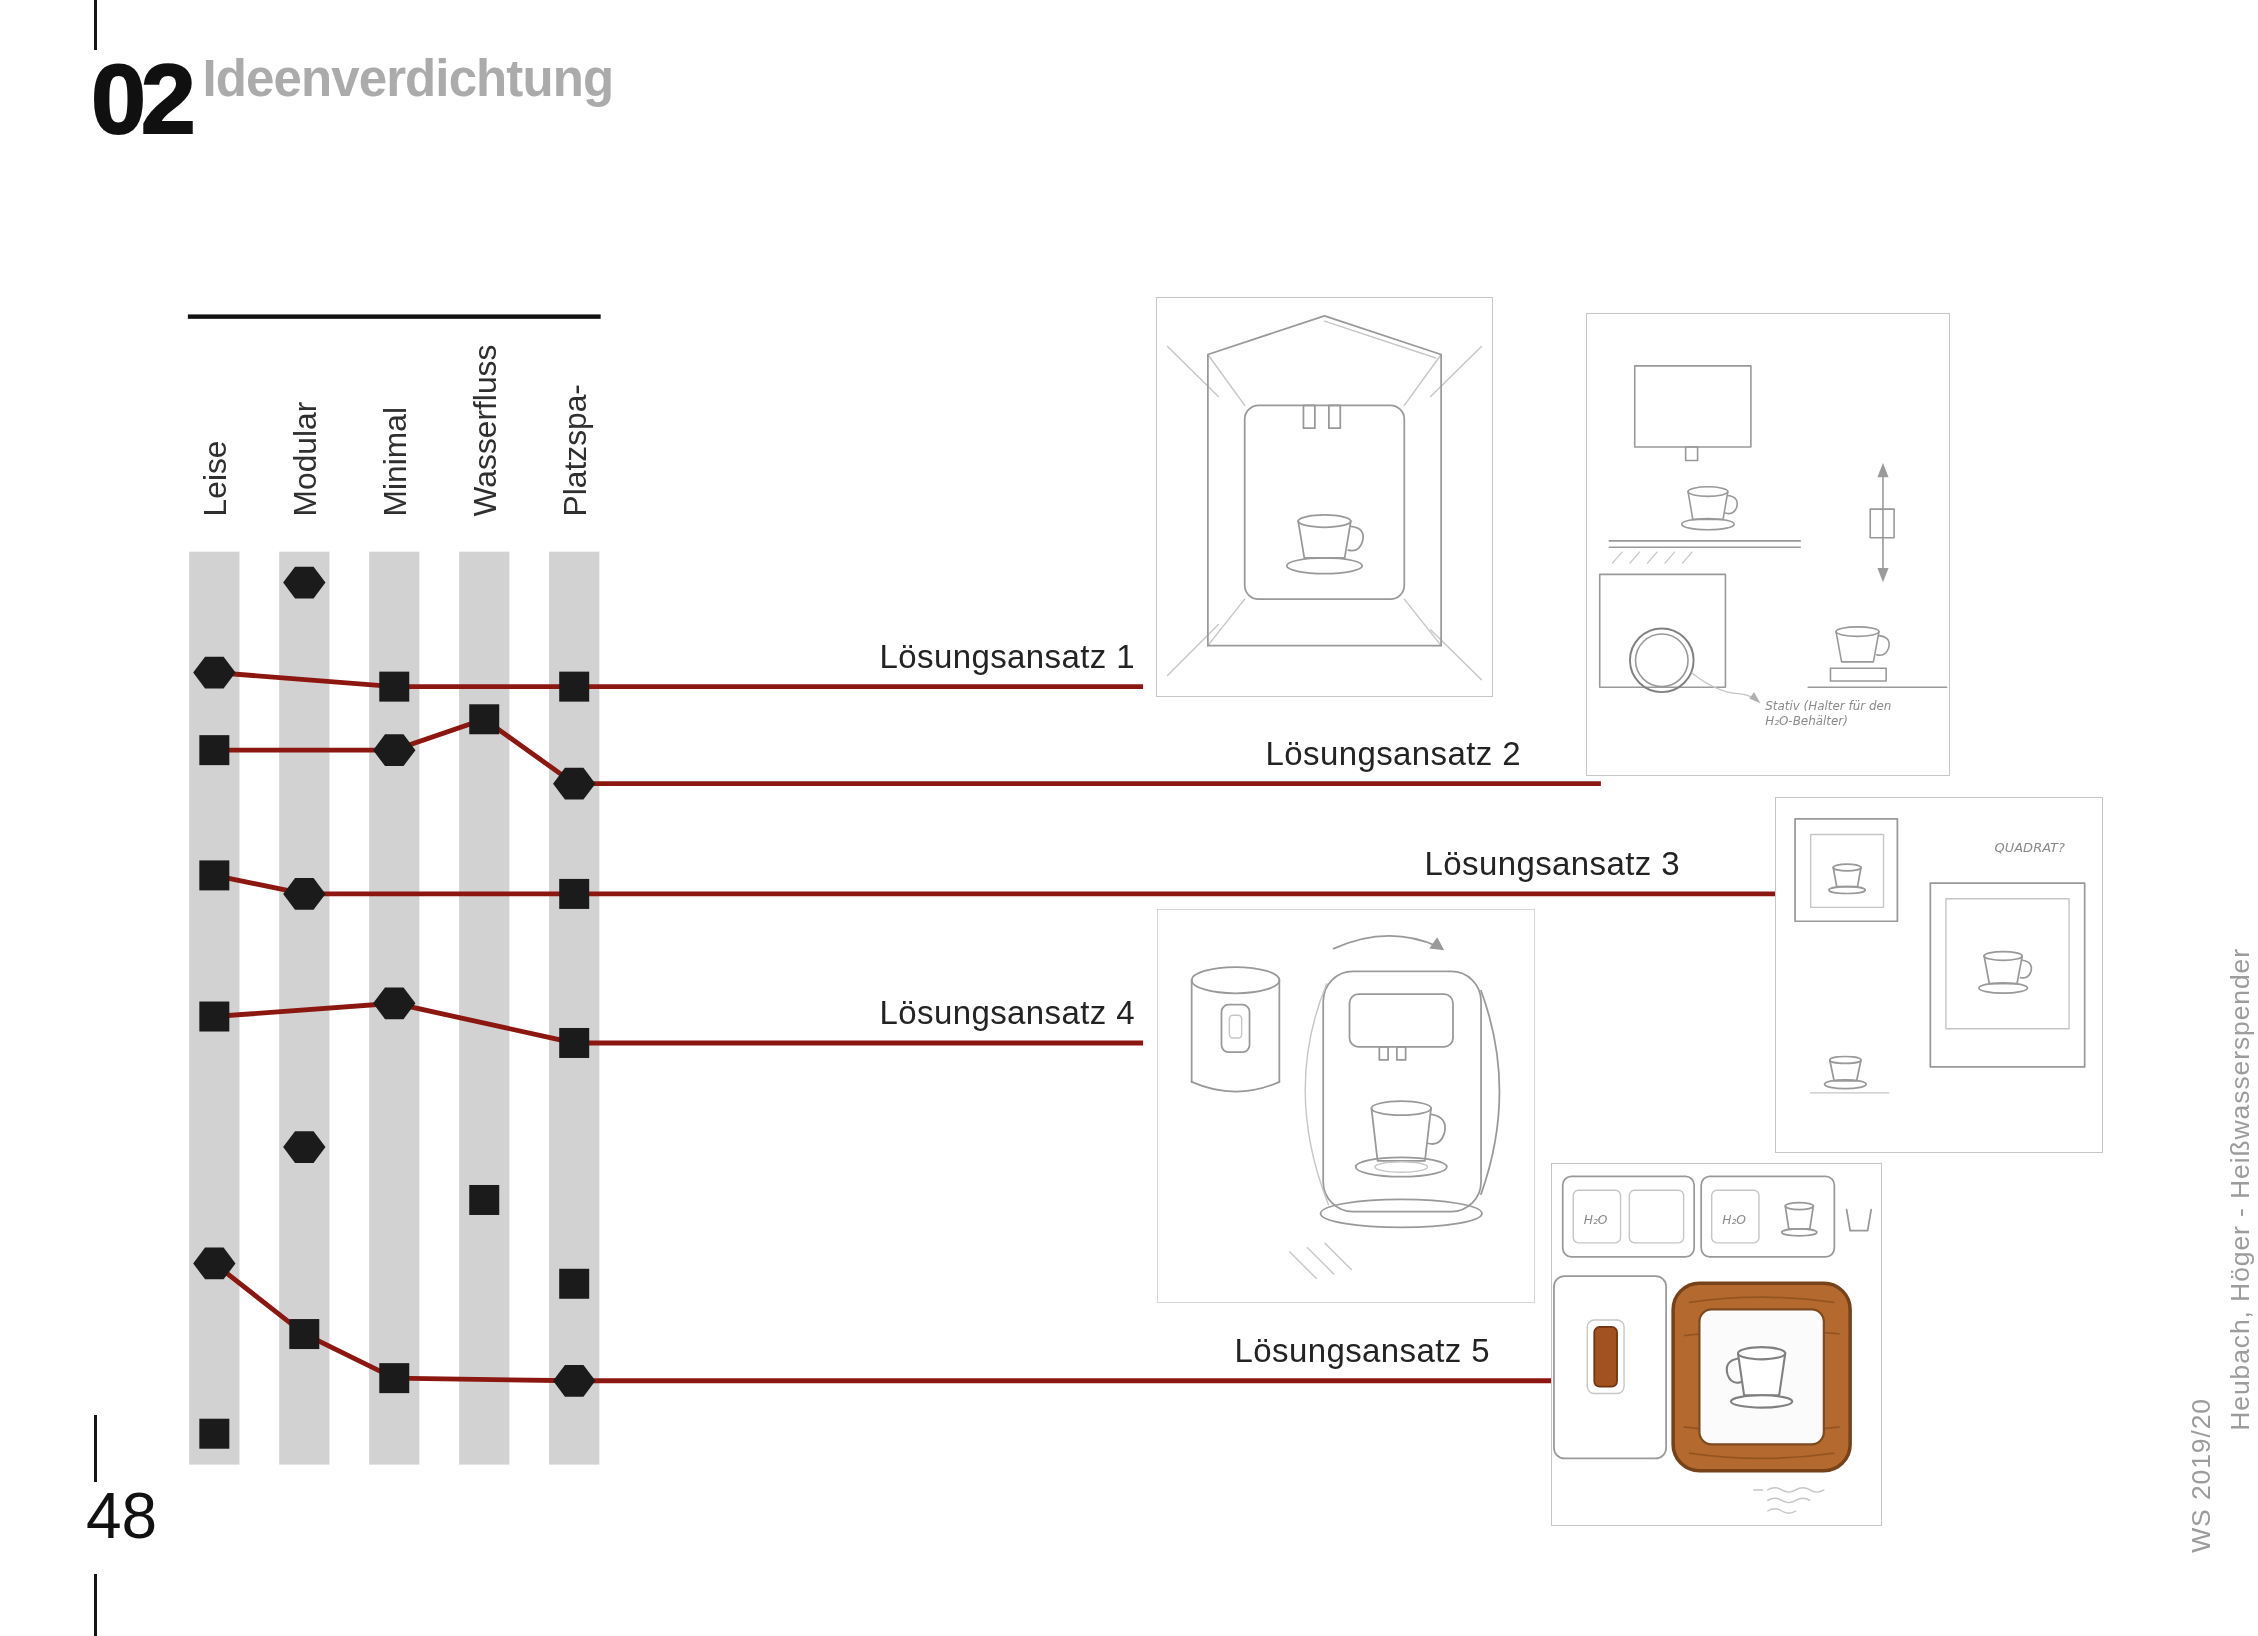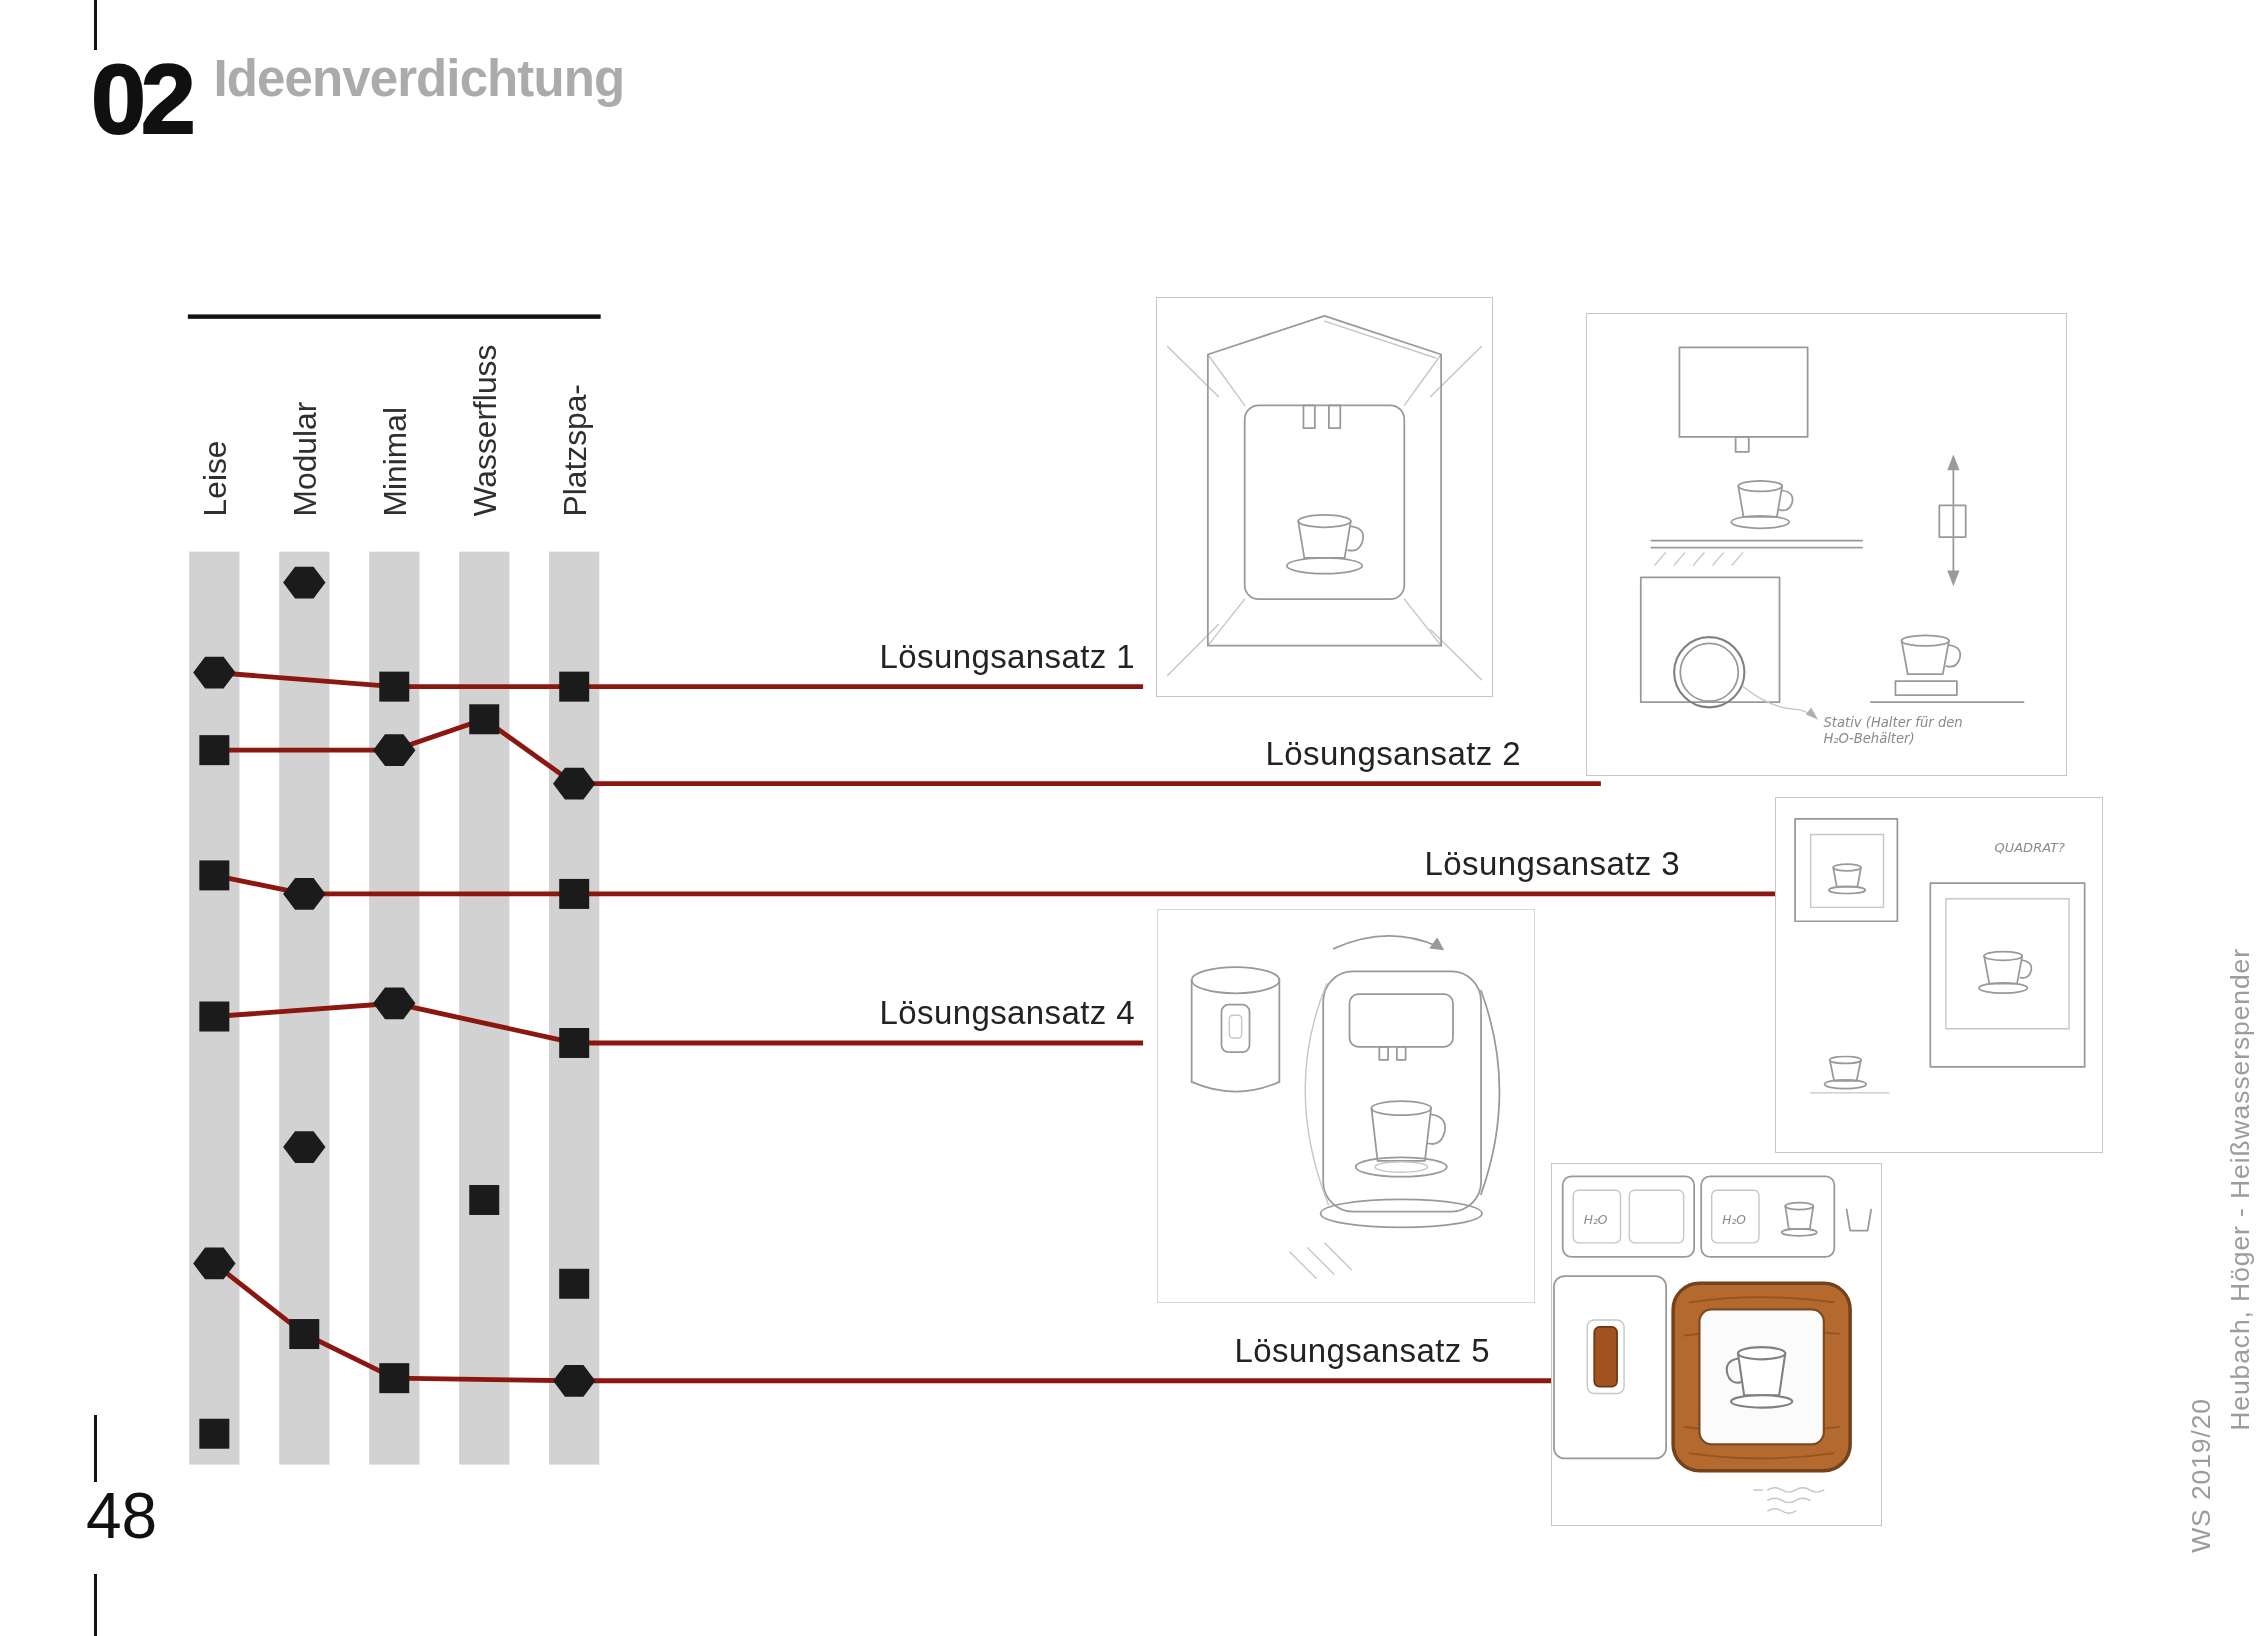--- a/index.html
+++ b/index.html
@@ -9,21 +9,21 @@
   
   .margin-line{position:absolute;left:94px;width:2.6px;background:#151515}
   #mline-top{top:0;height:50px}
   #mline-bottom-a{top:1415px;height:67px}
   #mline-bottom-b{top:1574px;height:63px}
 
   
   .header{position:absolute;left:91px;top:49px;display:flex;align-items:flex-start}
   .chapter{font-size:99px;font-weight:900;letter-spacing:-5.3px;color:#101010;line-height:1;-webkit-text-stroke:1.8px #101010}
   .title{font-size:51px;font-weight:700;color:#161616;margin-left:19.4px;letter-spacing:-0.9px}
-  .subtitle{font-size:51px;font-weight:700;color:#ababab;margin-left:23px;letter-spacing:-0.9px}
+  .subtitle{font-size:51px;font-weight:700;color:#ababab;margin-left:12px;letter-spacing:-0.9px}
 
   
   #chart-svg{position:absolute;left:0;top:0}
 
   
   .solution-label{position:absolute;font-size:33px;line-height:39px;color:#232323;white-space:nowrap;letter-spacing:0.4px}
 
   
   .sketch{position:absolute;background:#fff;border:0.9px solid #c6c6c6;overflow:hidden}
   .sketch svg{width:100%;height:100%;display:block}
@@ -115,21 +115,21 @@
       </g>
       <g class="pl">
         <ellipse cx="191" cy="254" rx="30" ry="7"></ellipse>
         <path d="M161 254 L168 296 L214 296 L221 254"></path>
         <path d="M221 260 q18 2 13 18 q-4 12 -16 9"></path>
         <ellipse cx="191" cy="305" rx="43" ry="9"></ellipse>
       </g>
     </svg>
   </figure>
 
-  <figure class="sketch" style="left:1586px;top:313px;width:481px;height:463px">
+  <figure class="sketch" style="left:1586px;top:313px;width:364px;height:463px">
     <svg viewBox="0 0 455 525">
       <g class="pl">
         <rect x="60" y="38" width="146" height="102"></rect>
         <rect x="124" y="140" width="15" height="17"></rect>
         <ellipse cx="152" cy="196" rx="25" ry="6"></ellipse>
         <path d="M127 196 L133 231 L171 231 L177 196"></path>
         <path d="M177 201 q15 2 11 15 q-4 10 -14 7"></path>
         <ellipse cx="152" cy="237" rx="33" ry="7"></ellipse>
         <line x1="28" y1="258" x2="268" y2="258"></line>
         <line x1="28" y1="266" x2="268" y2="266"></line>

